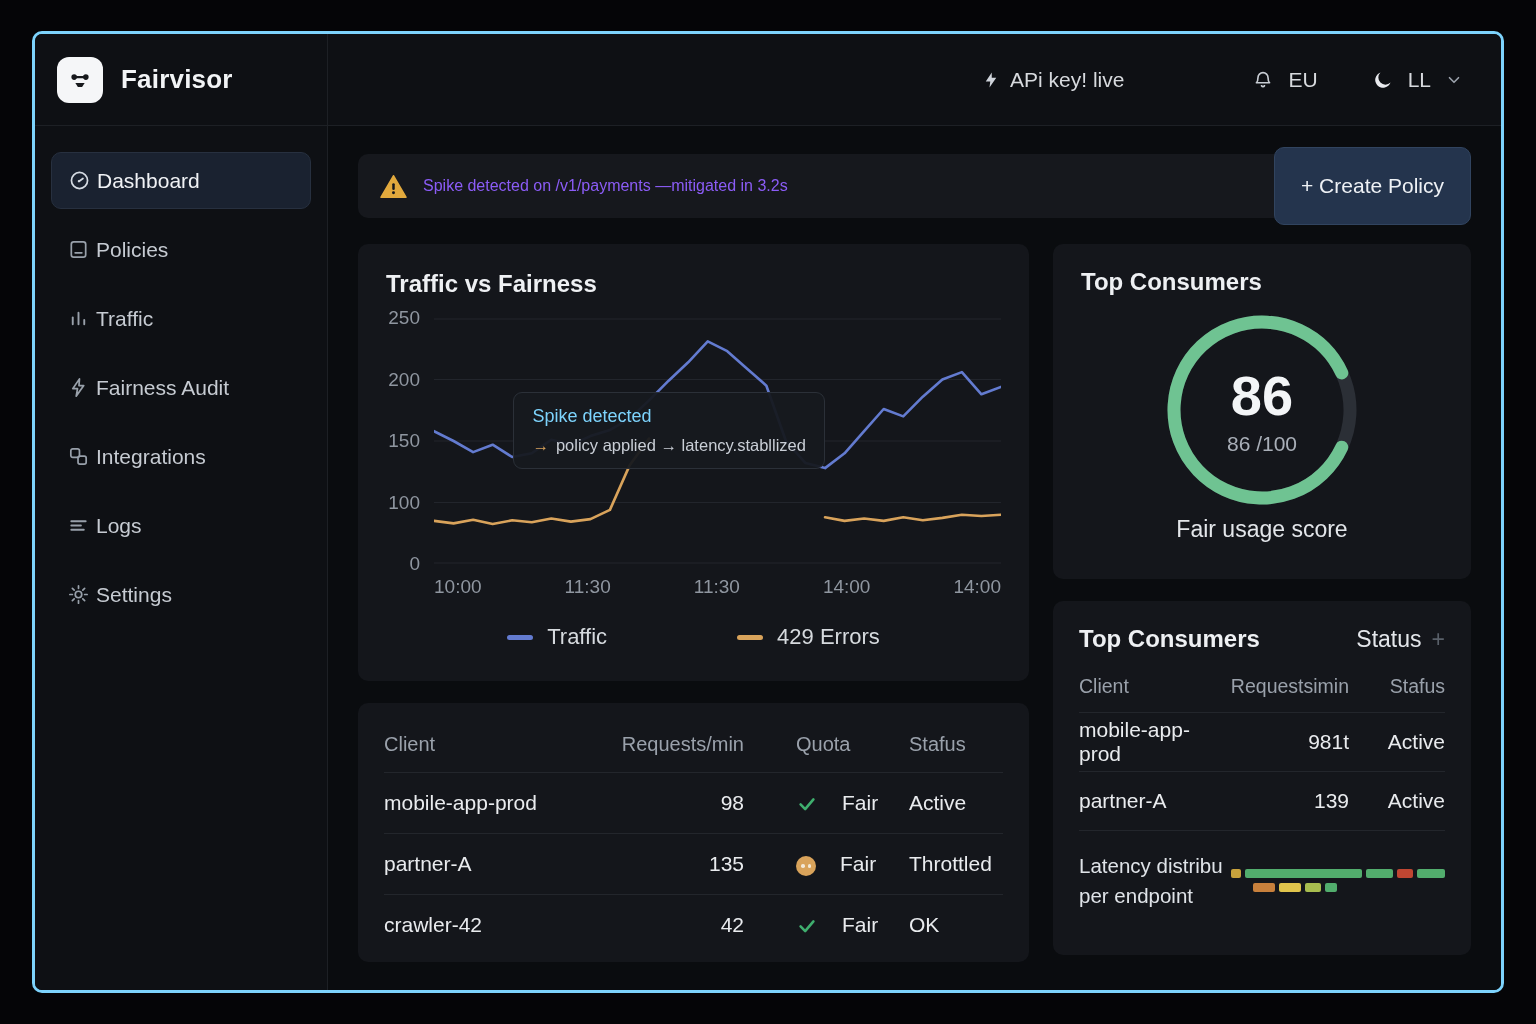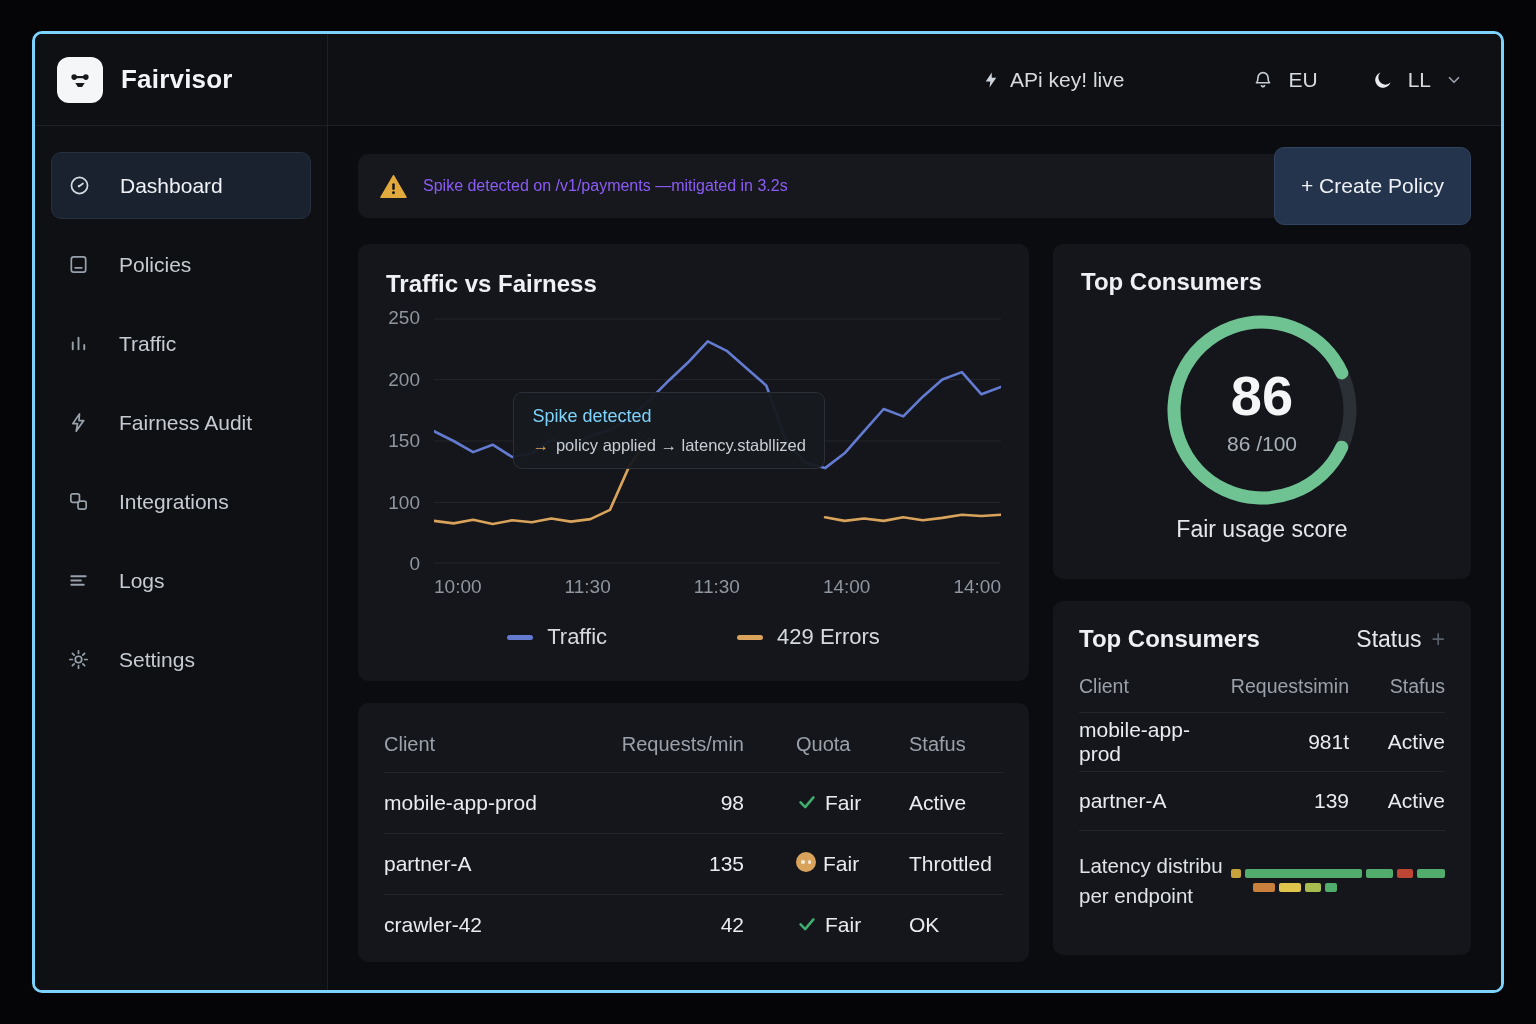--- a/index.html
+++ b/index.html
@@ -15,21 +15,21 @@
   .logo { width:46px; height:46px; background:#f5f6f8; border-radius:12px; display:flex; align-items:center; justify-content:center; }
   .brand-name { font-size:26px; font-weight:700; color:#f2f4f6; letter-spacing:0.2px; }
   .top-right { flex:1; display:flex; align-items:center; justify-content:flex-end; padding-right:38px; }
   .api-status { display:flex; align-items:center; gap:10px; font-size:21px; color:#d7dade; margin-right:128px; }
   .top-group { display:flex; align-items:center; gap:14px; font-size:21px; color:#d7dade; }
   .top-group.region-group { margin-right:54px; }
   .icon-btn { display:flex; align-items:center; color:#c8cdd4; cursor:pointer; }
 
   
   .sidebar { background:#0e1014; border-right:1px solid #1d2025; padding:26px 16px; display:flex; flex-direction:column; gap:12px; }
-  .nav-item { display:flex; align-items:center; gap:29px; height:67px; padding:0 16px; border-radius:10px;
+  .nav-item { display:flex; align-items:center; gap:6px; height:57px; padding:0 16px; border-radius:10px;
               font-size:21px; color:#c6cbd2; cursor:pointer; }
   .nav-item .nico { display:flex; align-items:center; color:#98a0aa; }
   .nav-item.active { background:#1a2230; border:1px solid #27303f; color:#f0f2f5; }
   .nav-item.active .nico { color:#d4dae2; }
 
   
   main { background:#0a0c0f; padding:28px 30px; display:flex; flex-direction:column; gap:26px; overflow:hidden; }
 
   .alert { display:flex; align-items:center; gap:16px; background:#16181d; border-radius:10px; height:64px; padding-left:22px; }
   .alert-text { flex:1; font-size:16px; color:#8b5cf6; }
@@ -58,21 +58,21 @@
   .legend { display:flex; justify-content:center; gap:130px; margin-top:26px; }
   .legend-item { display:flex; align-items:center; gap:14px; font-size:22px; color:#d6dade; }
   .legend-swatch { width:26px; height:5px; border-radius:3px; display:inline-block; }
 
   
   .table-card { flex:1; padding:10px 26px 14px; min-height:0; }
   .t-head, .t-row { display:grid; grid-template-columns:225px 135px 165px 1fr; align-items:center; }
   .t-head { font-size:20px; color:#9aa1ab; padding:20px 0 16px; }
   .t-row { height:61px; border-top:1px solid #23262c; font-size:21px; color:#e9ebee; }
   .num { text-align:right; }
-  .quota-c { padding-left:52px; display:flex; align-items:flex-start; gap:7px; }
+  .quota-c { padding-left:52px; display:flex; align-items:flex-end; gap:24px; }
   .quota-h { padding-left:52px; }
   .quota-dot { width:20px; height:20px; border-radius:50%; background:#d9a35b; display:inline-flex; align-items:center; justify-content:center; gap:3px; }
   .quota-dot i { width:3.5px; height:3.5px; border-radius:50%; background:#f3e8d6; }
 
   
   .gauge-card { height:335px; padding:24px 28px; }
   .gauge-wrap { position:relative; width:216px; margin:6px auto 0; }
   .gauge-text { position:absolute; inset:0; display:flex; flex-direction:column; align-items:center; justify-content:center; }
   .gauge-score { font-size:56px; font-weight:700; color:#f3f5f7; line-height:1; }
   .gauge-sub { font-size:21px; color:#a9afb8; margin-top:8px; }

